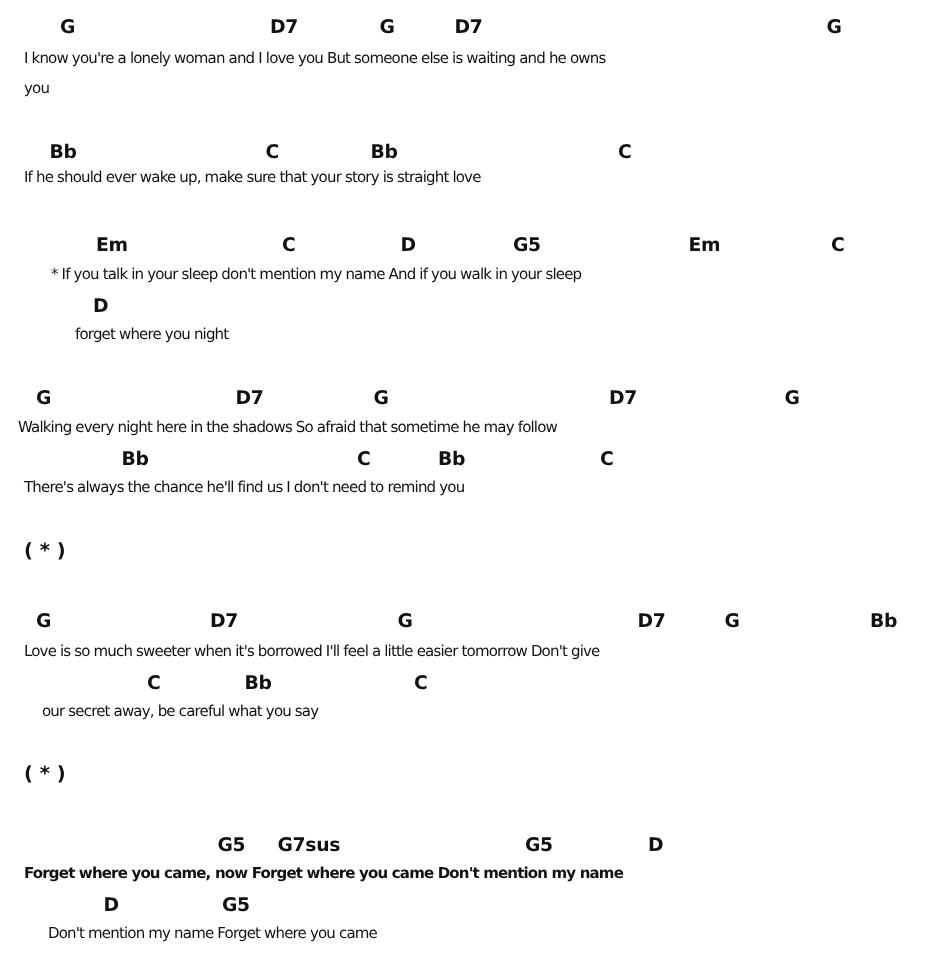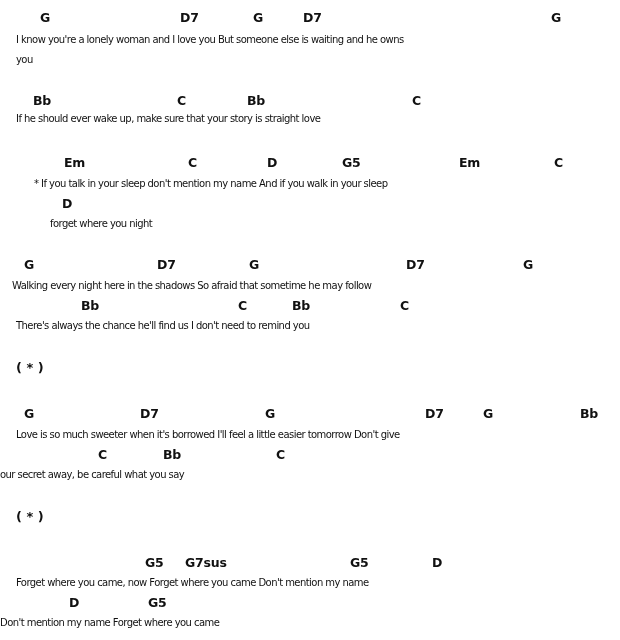--- a/index.html
+++ b/index.html
@@ -94,27 +94,27 @@
   <span class="chord" style="left:24px; top:406px;">G</span>
   <span class="chord" style="left:140px; top:406px;">D7</span>
   <span class="chord" style="left:265px; top:406px;">G</span>
   <span class="chord" style="left:425px; top:406px;">D7</span>
   <span class="chord" style="left:483px; top:406px;">G</span>
   <span class="chord" style="left:580px; top:406px;">Bb</span>
   <span class="lyric" style="left:16px; top:426px;text-align:center;">Love is so much sweeter when it's borrowed I'll feel a little easier tomorrow Don't give</span>
   <span class="chord" style="left:98px; top:447px;">C</span>
   <span class="chord" style="left:163px; top:447px;">Bb</span>
   <span class="chord" style="left:276px; top:447px;">C</span>
-  <span class="lyric" style="left:0; top:466px;">our secret away, be careful what you say</span>
+  <span class="lyric" style="left:28px; top:466px;">our secret away, be careful what you say</span>
 </div>
 
 <span class="marker" style="left:16px; top:509px;">( * )</span>
 
 <div>
   <span class="chord" style="left:145px; top:555px;">G5</span>
   <span class="chord" style="left:185px; top:555px;">G7sus</span>
   <span class="chord" style="left:350px; top:555px;">G5</span>
   <span class="chord" style="left:432px; top:555px;">D</span>
-  <span class="lyric" style="left:16px; top:574px;">Forget where you came, now Forget where you came Don't mention my name</span>
+  <span class="lyric" style="left:16px; top:574px;font-weight:bold;">Forget where you came, now Forget where you came Don't mention my name</span>
   <span class="chord" style="left:69px; top:595px;">D</span>
   <span class="chord" style="left:148px; top:595px;">G5</span>
-  <span class="lyric" style="left:0; top:614px;">Don't mention my name Forget where you came</span>
+  <span class="lyric" style="left:32px; top:614px;">Don't mention my name Forget where you came</span>
 </div>
 
 </body></html>

